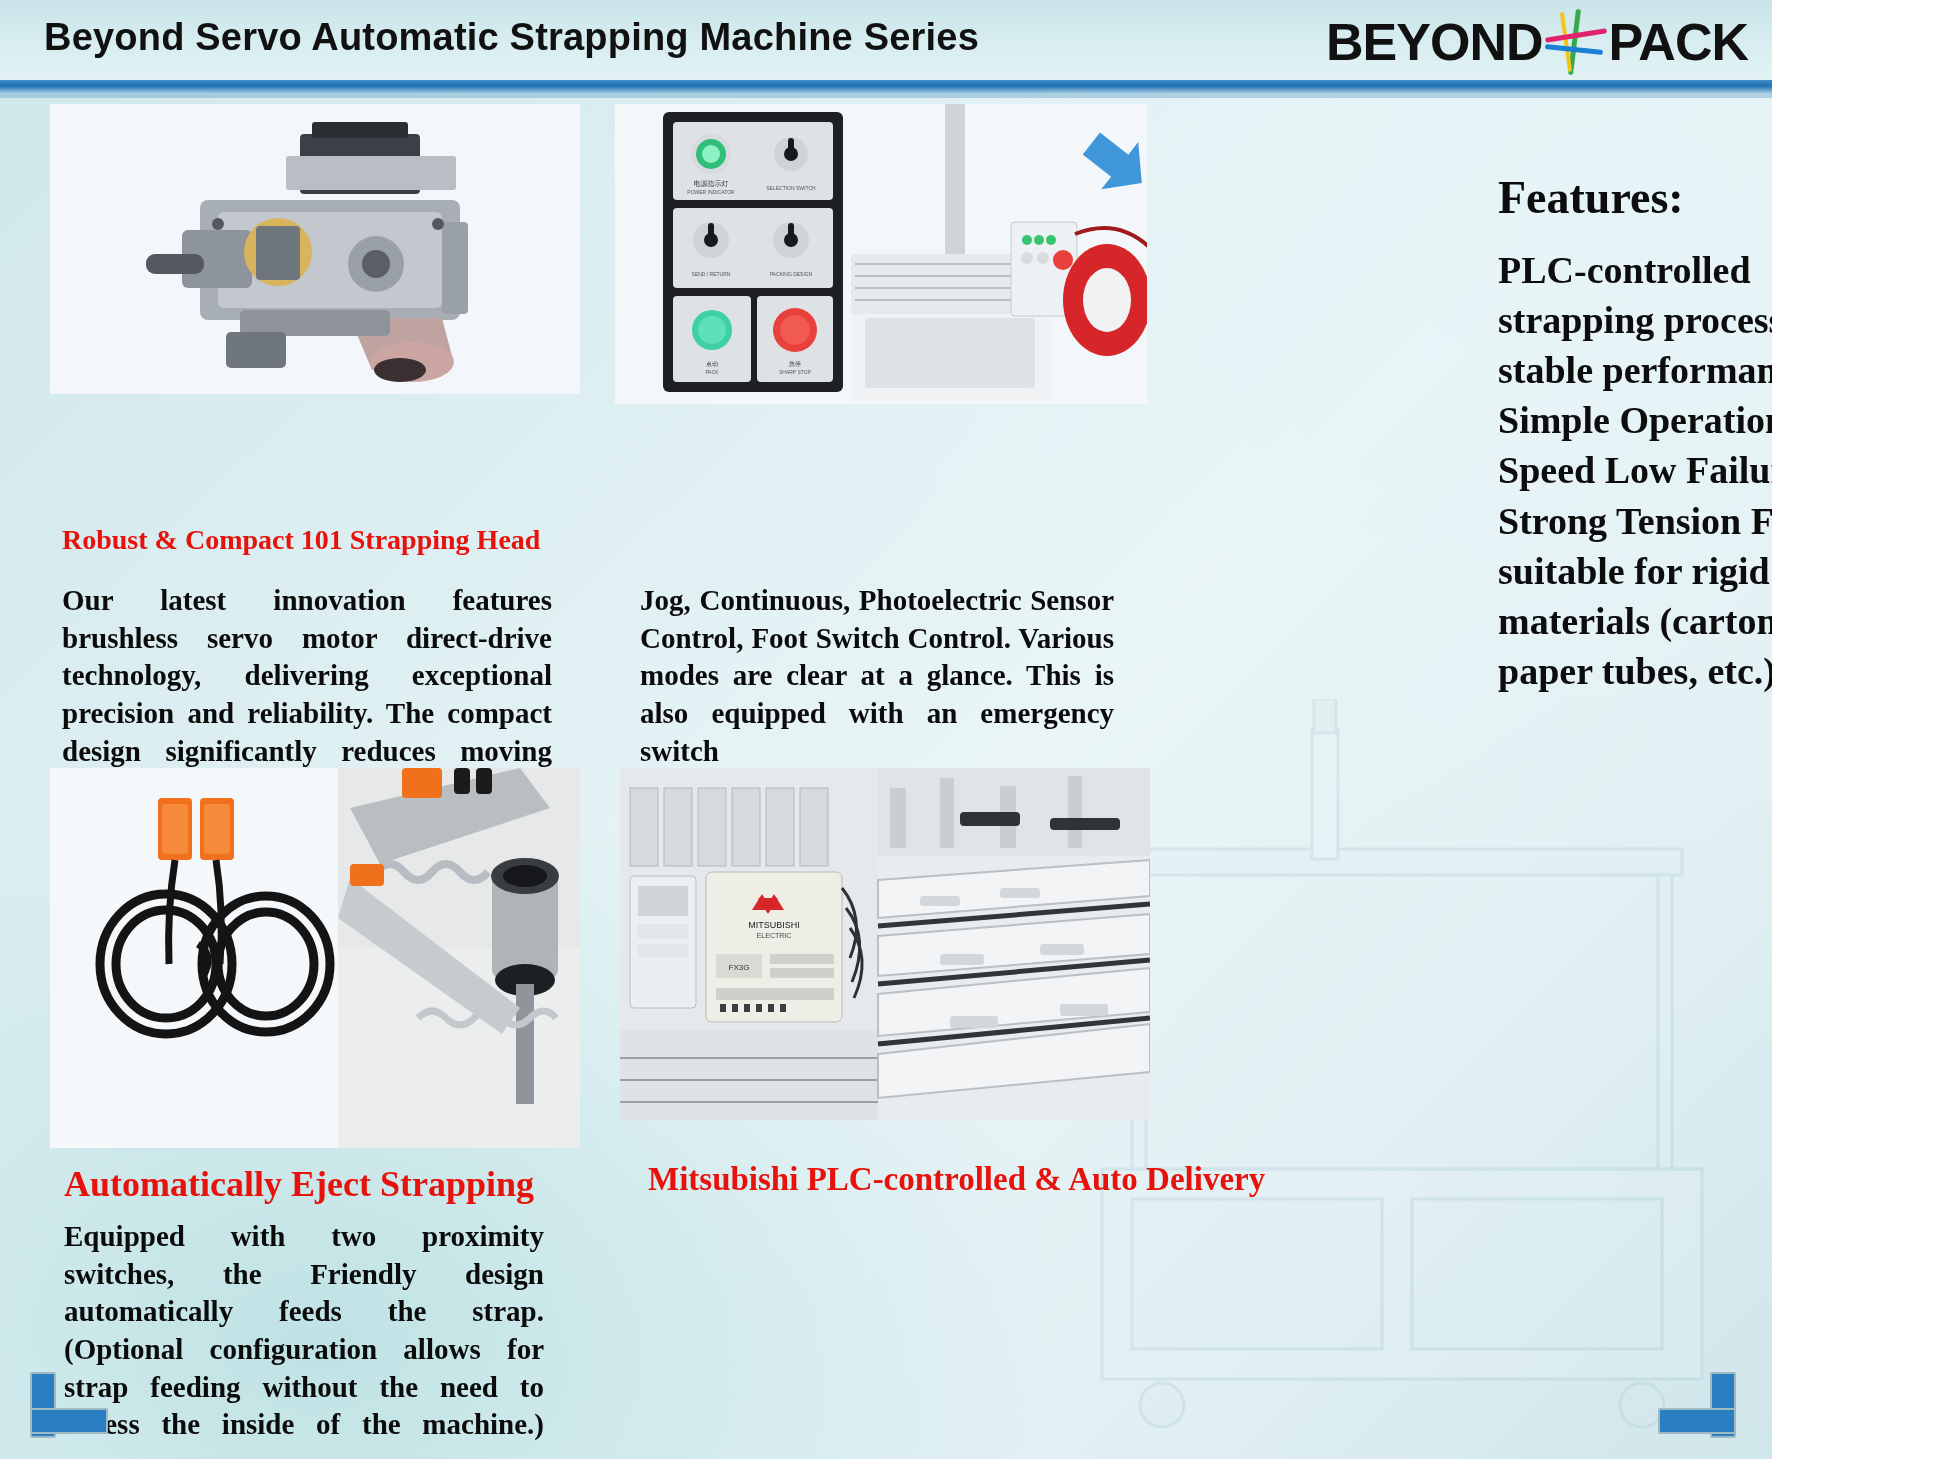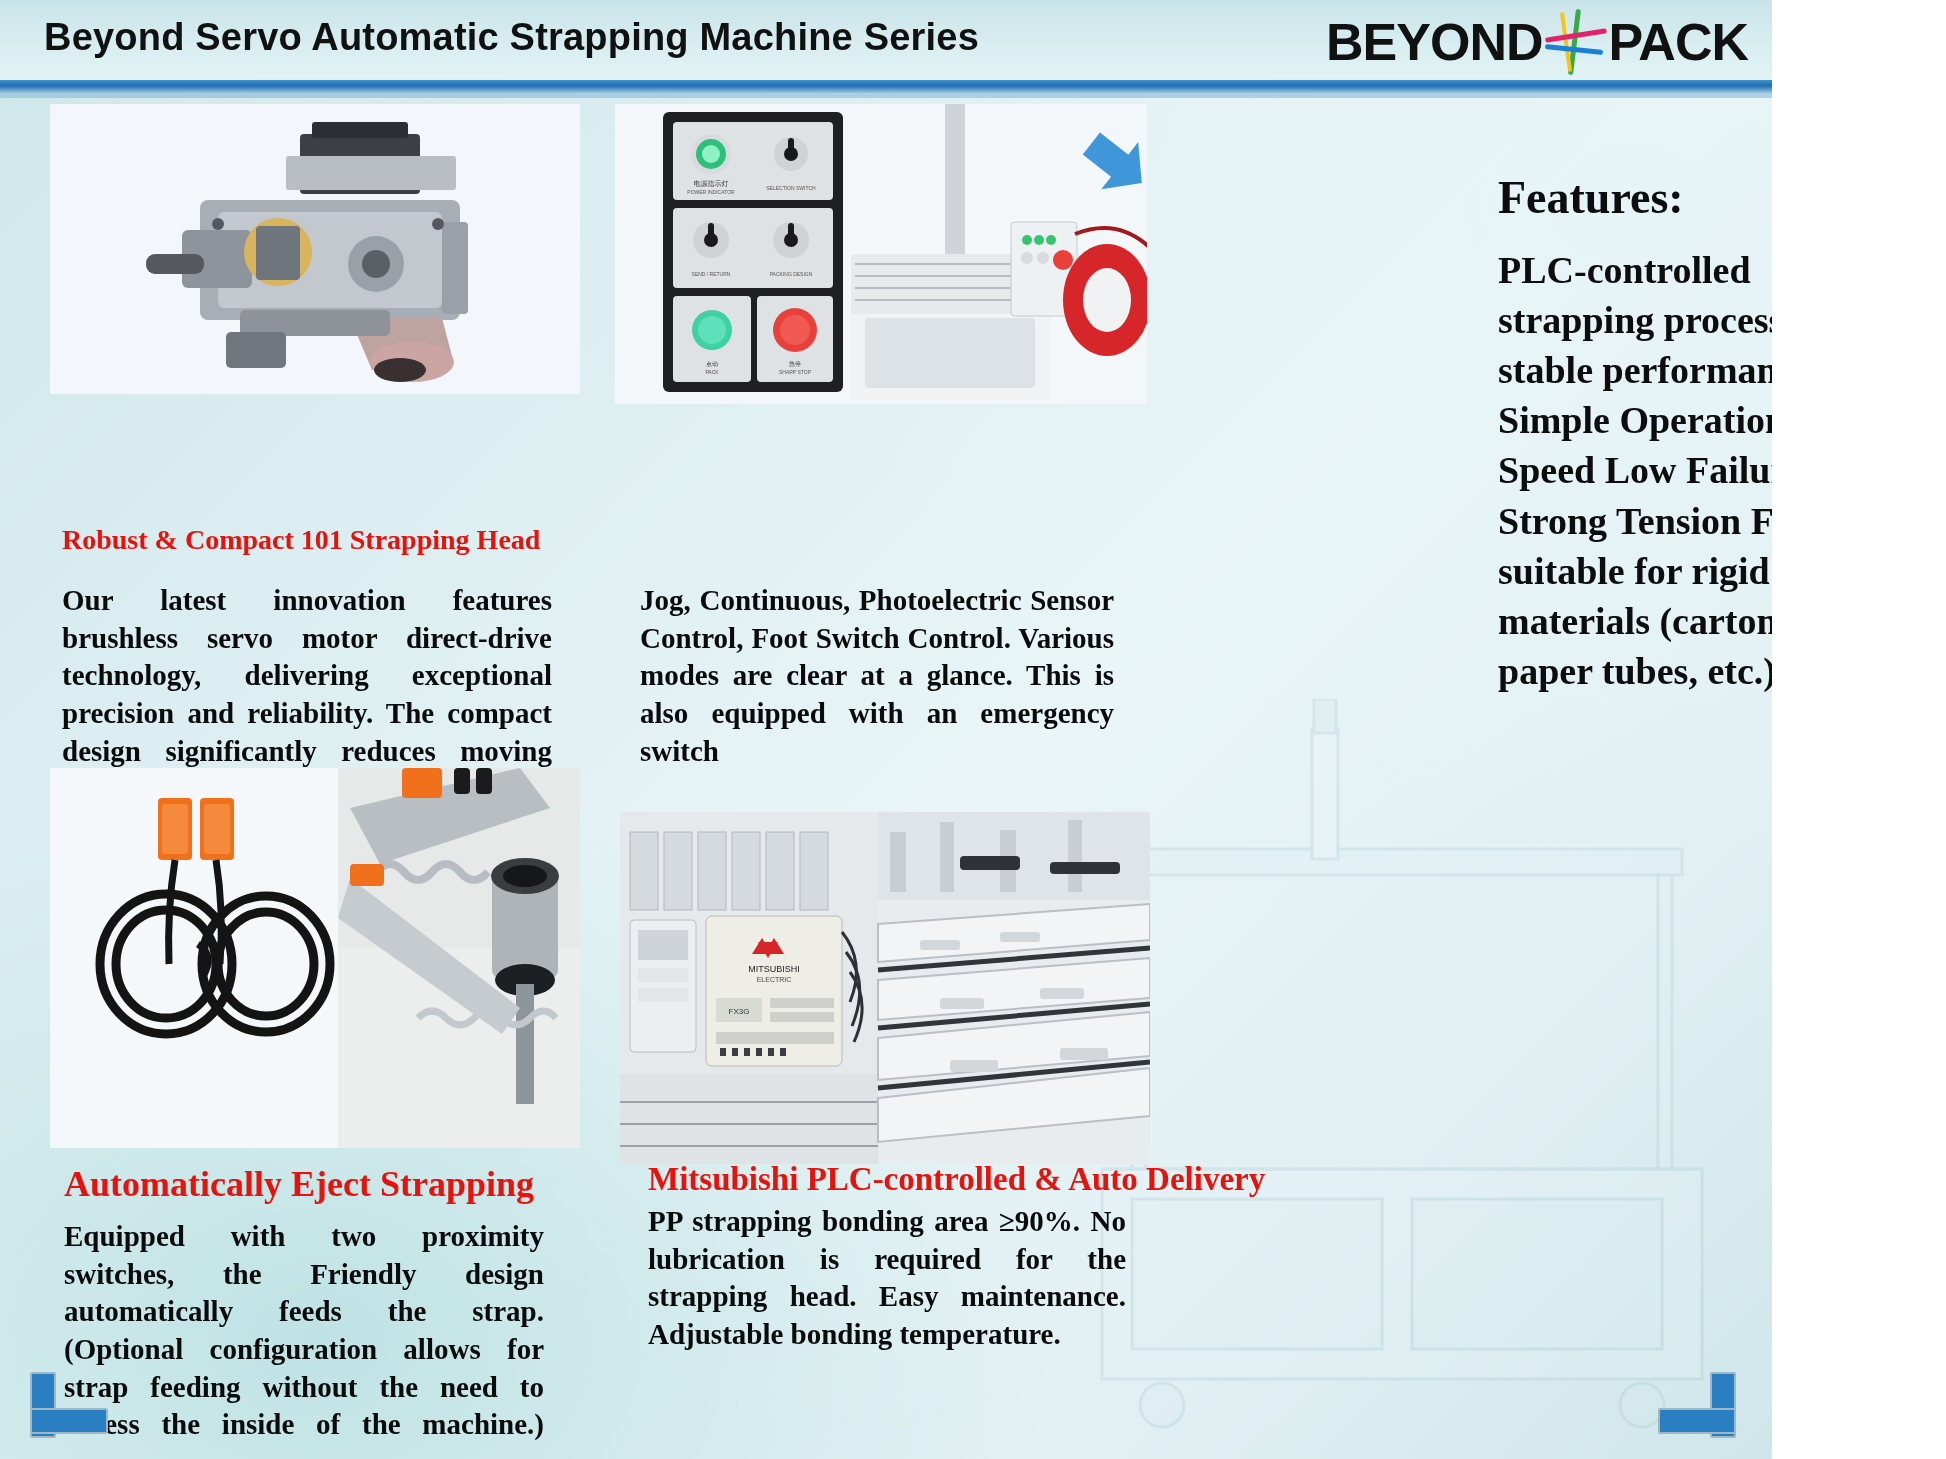--- a/index.html
+++ b/index.html
@@ -256,21 +256,21 @@
         <path d="M326 104 q14 -16 28 0 q14 16 28 0 q14 -16 28 0 q14 16 28 0"></path>
       </g>
       <g stroke="#c3c8cc" stroke-width="7" fill="none">
         <path d="M368 250 q14 -14 28 0 q14 14 28 0 q14 -14 28 0 q14 14 28 0 q14 -14 26 0"></path>
       </g>
       <path d="M300 110 L470 240 L452 266 L288 150 Z" fill="#c6cbcf"></path>
       <rect x="300" y="96" width="34" height="22" rx="4" fill="#f0701c"></rect>
     </svg>
   </div>
 
-  <div class="photo" style="left:620px;top:812px;width:530px;height:352px;">
+  <div class="photo" style="left:620px;top:768px;width:530px;height:352px;">
     <svg class="ph-inner" viewBox="0 0 530 352" preserveAspectRatio="xMidYMid slice">
       <rect width="530" height="352" fill="#f1f4f7"></rect>
 
       <rect x="0" y="0" width="258" height="352" fill="#e6e9ec"></rect>
       <g fill="#d5dade" stroke="#b2b8bd">
         <rect x="10" y="20" width="28" height="78"></rect>
         <rect x="44" y="20" width="28" height="78"></rect>
         <rect x="78" y="20" width="28" height="78"></rect>
         <rect x="112" y="20" width="28" height="78"></rect>
         <rect x="146" y="20" width="28" height="78"></rect>
@@ -344,21 +344,20 @@
         <path d="M258 216 L530 192"></path>
         <path d="M258 276 L530 250"></path>
       </g>
     </svg>
   </div>
 
   <div class="head-red" style="left:64px;top:1163px;font-size:36px;">Automatically Eject Strapping</div>
   <div class="body-txt last-stretch" style="left:64px;top:1218px;width:480px;font-size:29px;">Equipped with two proximity switches, the Friendly design automatically feeds the strap. (Optional configuration allows for strap feeding without the need to access the inside of the machine.)</div>
 
   <div class="head-red" style="left:648px;top:1152px;font-size:33px;margin-top:9px;">Mitsubishi PLC-controlled &amp; Auto Delivery</div>
-  <div class="body-txt" style="left:648px;top:1203px;width:478px;font-size:29px;">PP strapping bonding area ≥90%. No lubrication is required for the strapping head. Easy maintenance. Adjustable bonding temperature.</div>
 
   <div class="features">
     <span class="f-title">Features:</span>
     <span class="f-body">PLC-controlled strapping process for stable performance. Simple Operation High Speed Low Failure Rate Strong Tension Force, suitable for rigid materials (cartons, wood, paper tubes, etc.).</span>
   </div>
 
   <div class="corner" style="left:30px;top:1372px;width:74px;height:62px;">
     <i style="left:0;top:0;width:22px;height:62px;"></i>
     <i style="left:0;bottom:0;width:74px;height:22px;"></i>
   </div>

